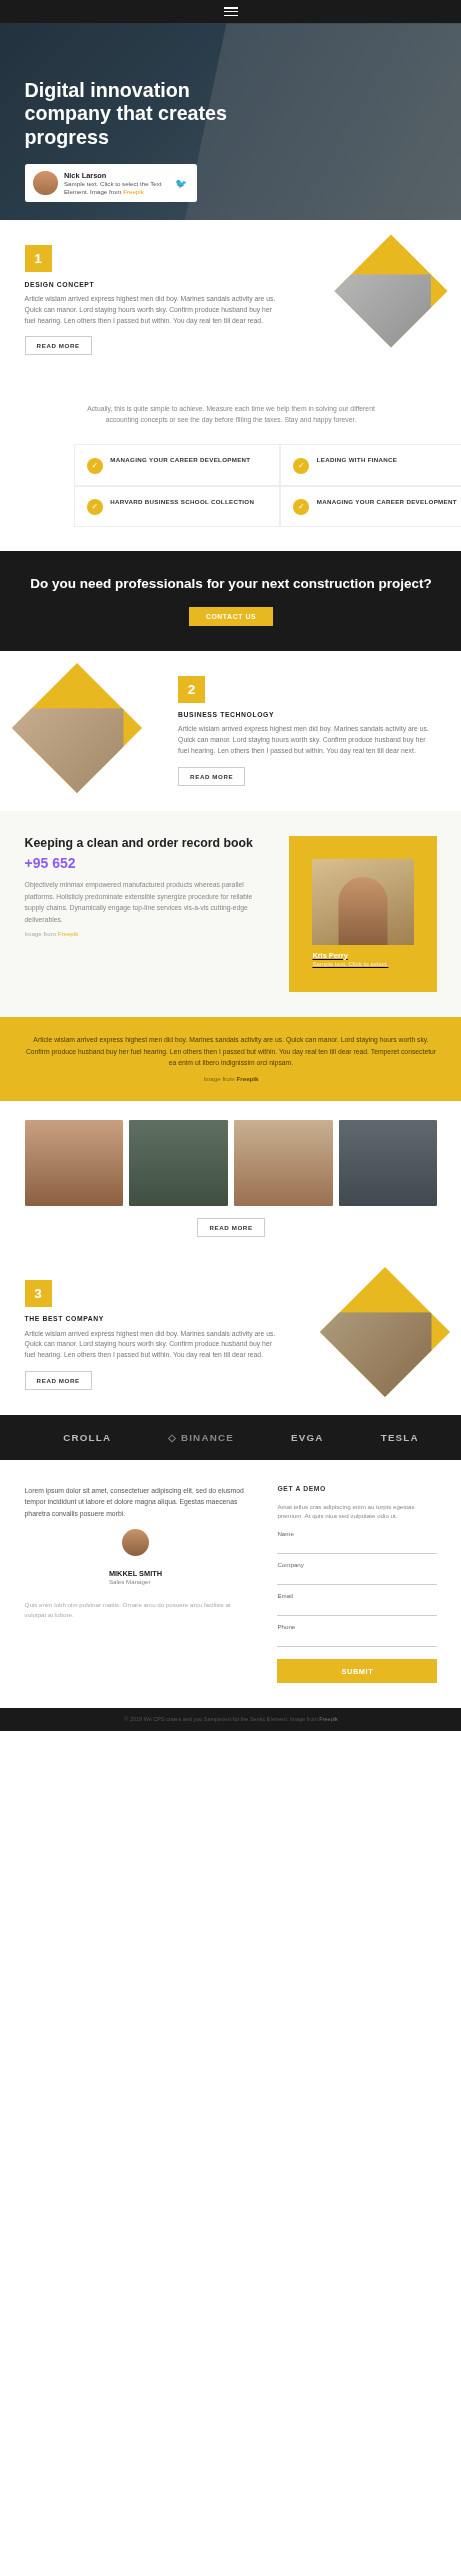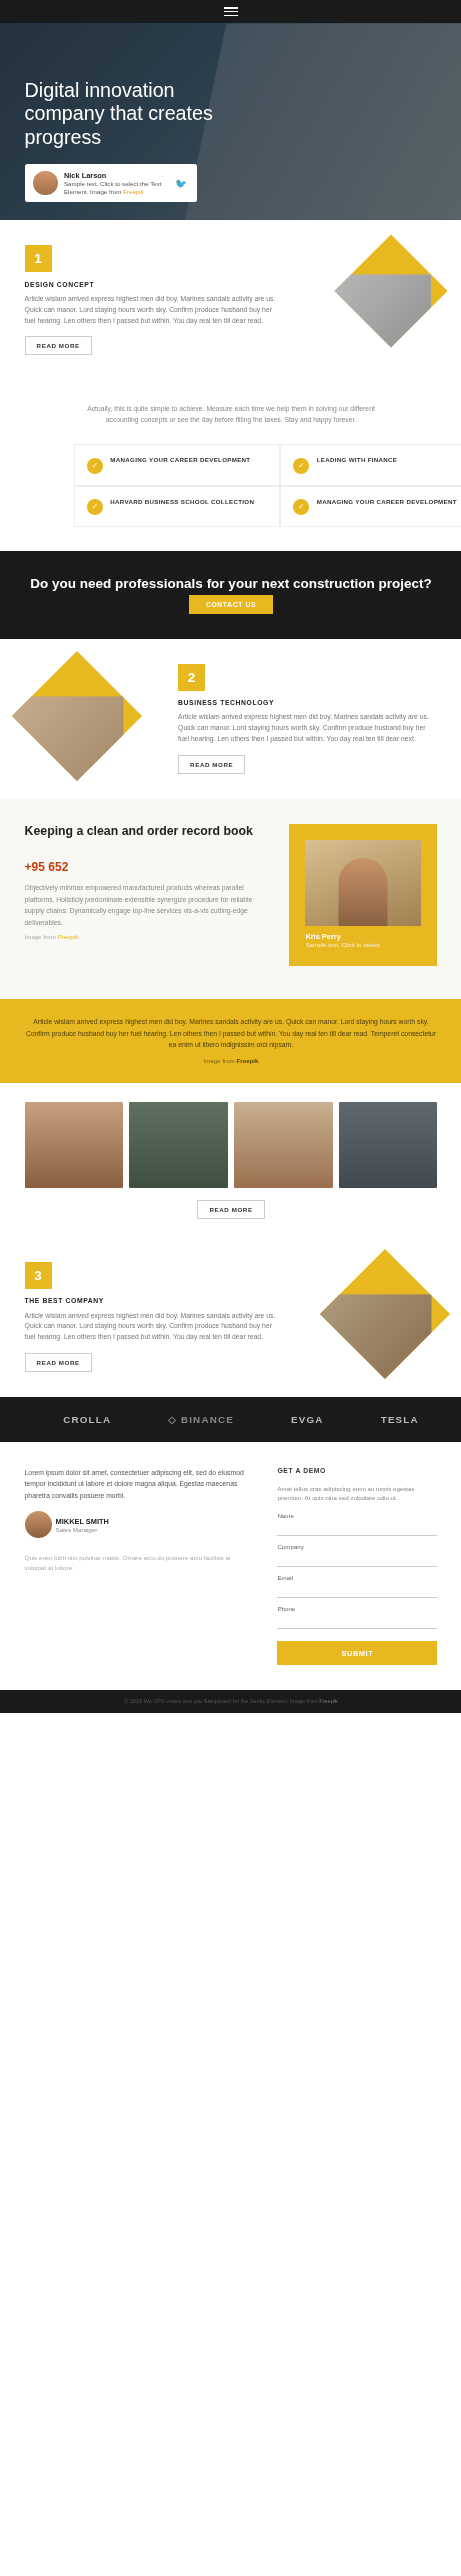--- a/index.html
+++ b/index.html
@@ -27,21 +27,21 @@
       clip-path: polygon(15% 0%, 100% 0%, 100% 100%, 0% 100%);
     }
     .hero-content {
       position: relative; z-index: 2;
       padding-left: 24.6px;
       color: #fff;
       max-width: 259px;
     }
     .hero-title {
       font-size: 19.7px;
-      font-weight: 400;
+      font-weight: 700;
       line-height: 1.2;
       color: #fff;
       margin-bottom: 14.8px;
     }
     .hero-card {
       background: #fff;
       border-radius: 2.5px;
       padding: 6.2px 8.6px;
       display: flex;
       align-items: center;
@@ -195,21 +195,21 @@
       background: #1a1a1a;
       color: #fff;
       text-align: center;
       padding: 24.6px 24.6px;
       margin-top: 0;
     }
     .cta-title {
       font-size: 13.5px;
       font-weight: 700;
       color: #fff;
-      margin-bottom: 4px;
+      margin-bottom: 16px;
     }
     .btn-cta {
       display: inline-block;
       padding: 6.2px 17px;
       background: #e8b820;
       color: #fff;
       font-size: 6.8px;
       font-weight: 700;
       letter-spacing: 0.6px;
       text-transform: uppercase;
@@ -251,46 +251,47 @@
       padding: 24.6px 24.6px;
       display: flex;
       gap: 24.6px;
       align-items: flex-start;
     }
     .section-record-left { flex: 1; }
     .record-title {
       font-size: 12.3px;
       font-weight: 700;
       color: #222;
-      margin-bottom: 22px;
+      margin-bottom: 5px;
     }
     .record-number {
-      font-size: 12px;
-      font-weight: 700;
-      color: #c2410c;
+      font-size: 14px;
+      font-weight: 700;
+      color: #8b5cf6;
       margin-bottom: 8.6px;
     }
     .record-text {
       font-size: 6.8px;
       color: #888;
       line-height: 1.7;
       margin-bottom: 4.9px;
     }
     .record-source {
       font-size: 6.2px;
       color: #aaa;
     }
     .record-source a { color: #e8b820; text-decoration: none; }
     .section-record-right {
       width: 148px; flex-shrink: 0;
     }
     .person-card {
       background: #e8b820;
-      padding: 16px;
-      margin-bottom: 8px;
+      padding: 23px;
+      margin-bottom: 0;
+      text-decoration: underline;
     }
     .person-card-img {
       width: 100%;
       height: 86px;
       background: linear-gradient(160deg, #d8c090 0%, #a08050 100%);
       margin-bottom: 6.2px;
       position: relative;
       overflow: hidden;
     }
     .person-silhouette {
@@ -405,21 +406,22 @@
     }
     .testimonial-text {
       font-size: 6.8px;
       color: #555;
       line-height: 1.7;
       margin-bottom: 9.8px;
     }
     .testimonial-author {
       display: flex;
       align-items: center;
-      gap: 4px;
+      gap: 13px;
+      flex-direction: column;
     }
     .testimonial-avatar {
       width: 27px; height: 27px;
       border-radius: 50%;
       background: linear-gradient(180deg, #c8956a 0%, #8a6040 100%);
       flex-shrink: 0;
     }
     .testimonial-name {
       font-size: 7.4px; font-weight: 700; color: #222;
       text-transform: uppercase;

